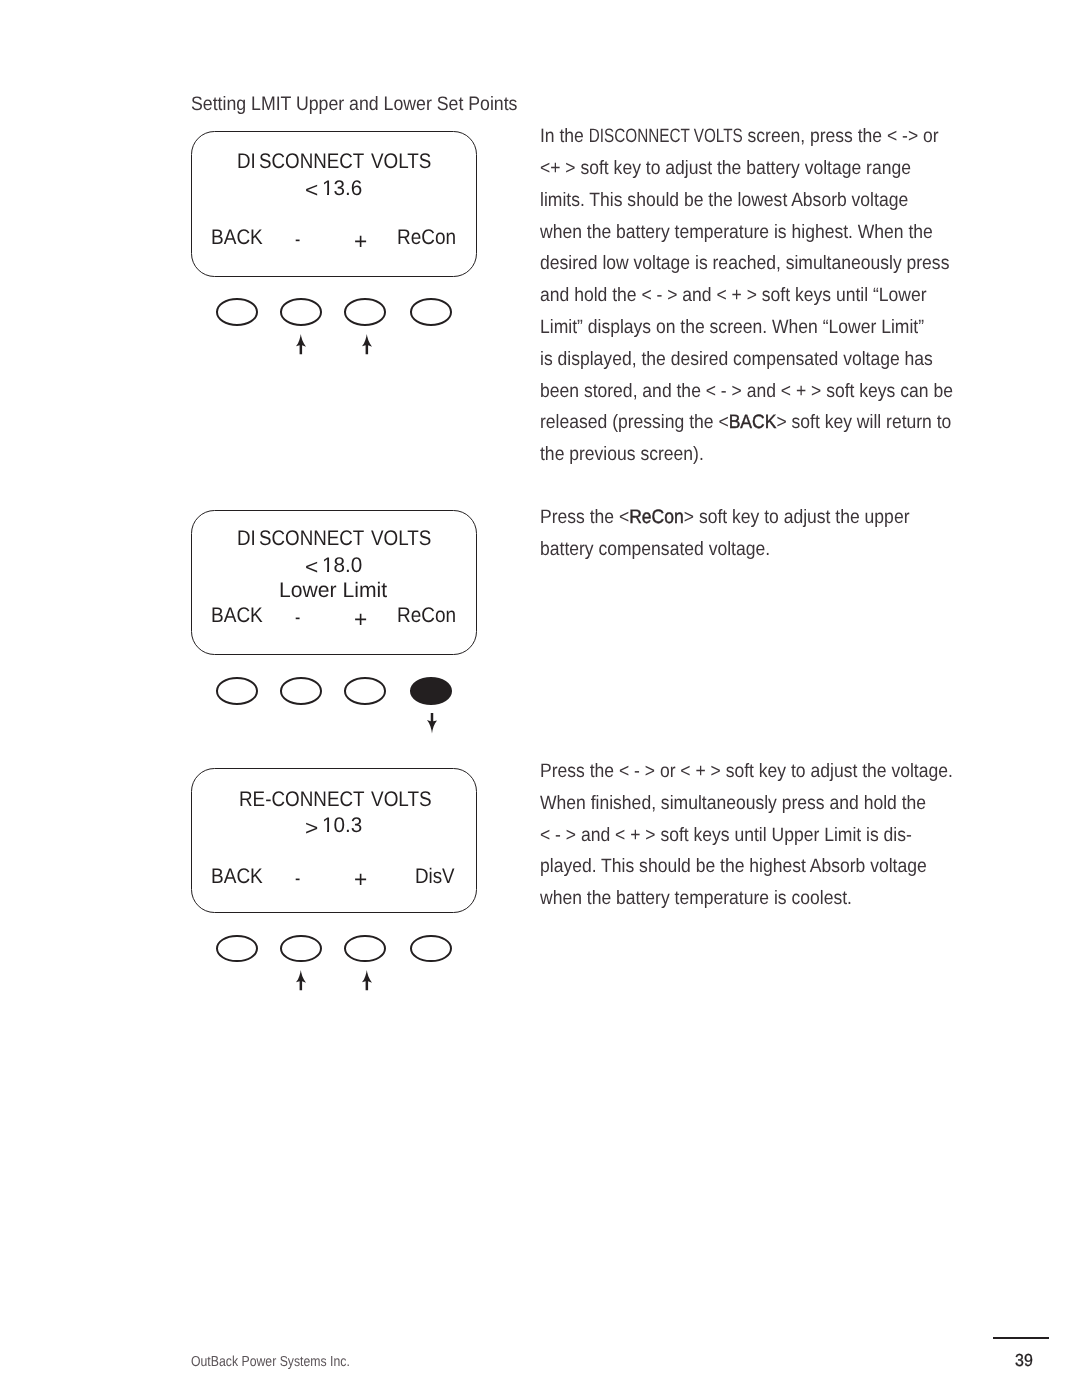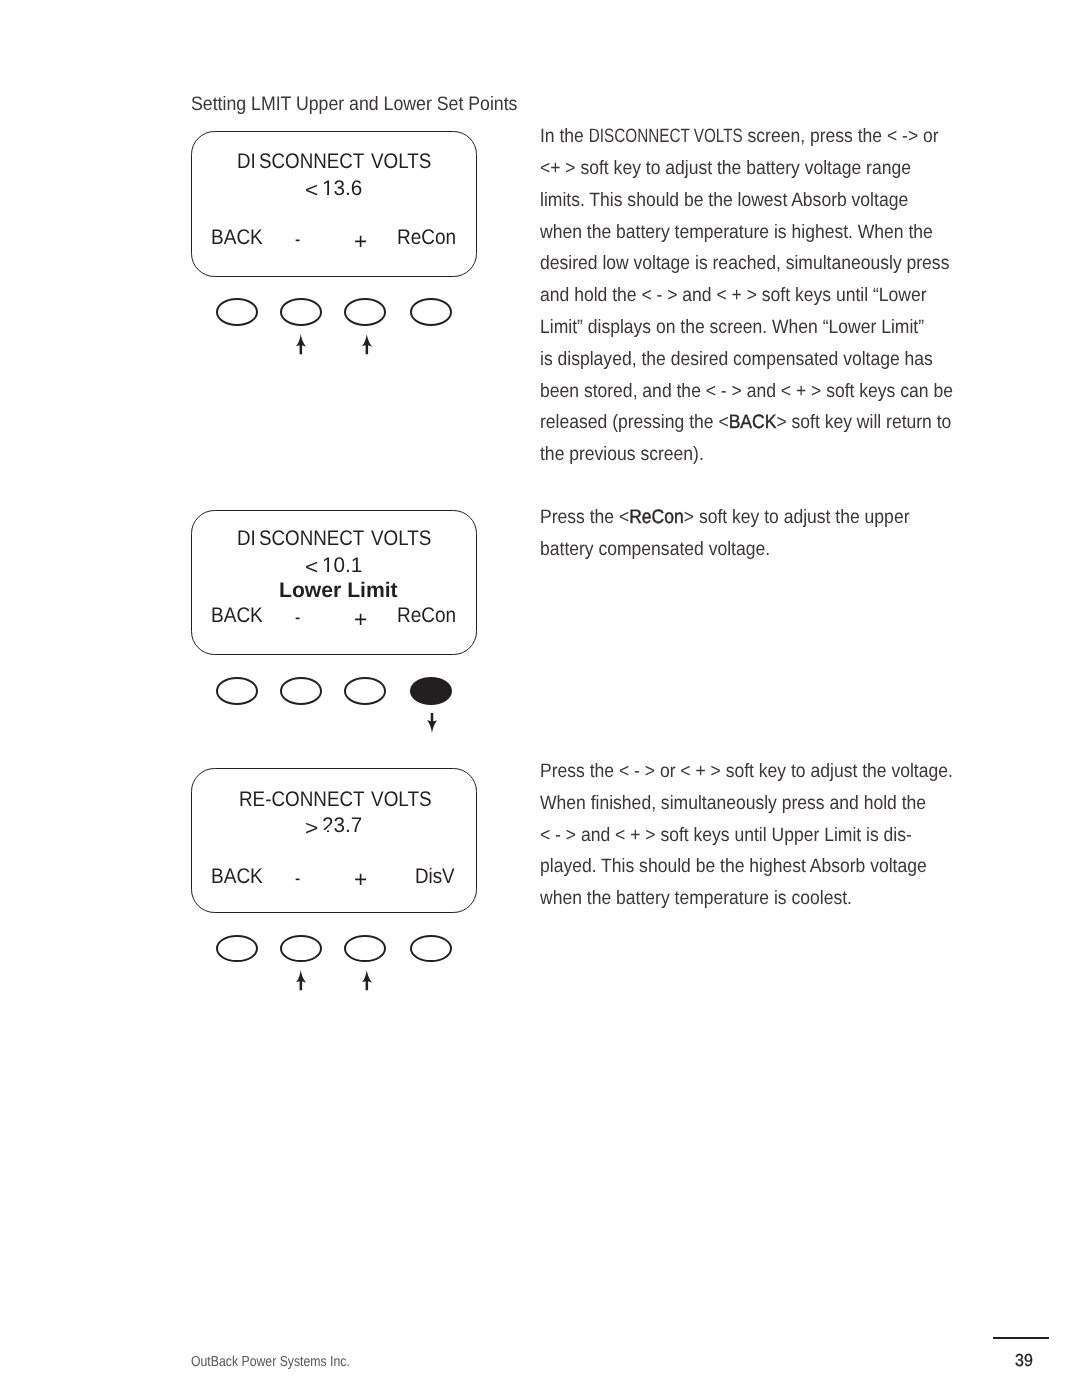--- a/index.html
+++ b/index.html
@@ -86,25 +86,25 @@
 
   <div class="lcd" style="left:190.6px;top:510.3px;width:286.4px;height:145.2px;"></div>
 
   <div>
     <div class="lt" style="left:236.5px;top:528.2px;transform:scaleX(0.885);">DI</div>
     <div class="lt" style="left:259.4px;top:528.2px;transform:scaleX(0.8855);">SCONNECT</div>
     <div class="lt" style="left:371.2px;top:528.2px;transform:scaleX(0.890);">VOLTS</div>
   </div>
   <div>
     <div class="lt" style="left:305.2px;top:557.0px;transform:scaleX(1.07);">&lt;</div>
-    <div class="lt" style="left:322.0px;top:554.8px;transform:scaleX(0.978);">10.1</div>
+    <div class="lt" style="left:322.0px;top:554.8px;transform:scaleX(0.978);">18.0</div>
   <div class="one-fix" style="left:322.3px;top:569.8px;width:4.8px;"></div>
   <div class="one-fix" style="left:329.1px;top:569.8px;width:4.2px;"></div>
   </div>
-  <div class="lt" style="left:279.2px;top:579.8px;transform:scaleX(0.998);font-weight:bold;">Lower Limit</div>
+  <div class="lt" style="left:279.2px;top:579.8px;transform:scaleX(0.998);">Lower Limit</div>
   <div>
     <div class="lt" style="left:211.1px;top:605.3px;transform:scaleX(0.898);">BACK</div>
     <div class="lt" style="left:294.6px;top:607.2px;transform:scaleX(0.75);">-</div>
     <div class="lt" style="left:354.0px;top:607.8px;transform:scale(1.07,1.09);">+</div>
     <div class="lt" style="left:397.1px;top:605.3px;transform:scaleX(0.896);">ReCon</div>
   </div>
 
   <div class="oval" style="left:215.9px;top:677.4px;"></div>
   <div class="oval" style="left:279.5px;top:677.4px;"></div>
   <div class="oval" style="left:344px;top:677.4px;"></div>
@@ -115,21 +115,21 @@
   </svg>
 
   <div class="lcd" style="left:190.6px;top:767.7px;width:286.4px;height:145.4px;"></div>
 
   <div>
     <div class="lt" style="left:238.7px;top:789.1px;transform:scaleX(0.889);">RE-CONNECT</div>
     <div class="lt" style="left:370.6px;top:789.1px;transform:scaleX(0.894);">VOLTS</div>
   </div>
   <div>
     <div class="lt" style="left:305.2px;top:817.6px;transform:scaleX(1.07);">&gt;</div>
-    <div class="lt" style="left:322.0px;top:815.4px;transform:scaleX(0.978);">23.7</div>
+    <div class="lt" style="left:322.0px;top:815.4px;transform:scaleX(0.978);">10.3</div>
   <div class="one-fix" style="left:322.3px;top:830.4px;width:4.8px;"></div>
   <div class="one-fix" style="left:329.1px;top:830.4px;width:4.2px;"></div>
   </div>
   <div>
     <div class="lt" style="left:211.1px;top:865.7px;transform:scaleX(0.898);">BACK</div>
     <div class="lt" style="left:294.6px;top:867.6px;transform:scaleX(0.75);">-</div>
     <div class="lt" style="left:354.0px;top:868.2px;transform:scale(1.07,1.09);">+</div>
     <div class="lt" style="left:415.4px;top:865.7px;transform:scaleX(0.886);">DisV</div>
   </div>
 

